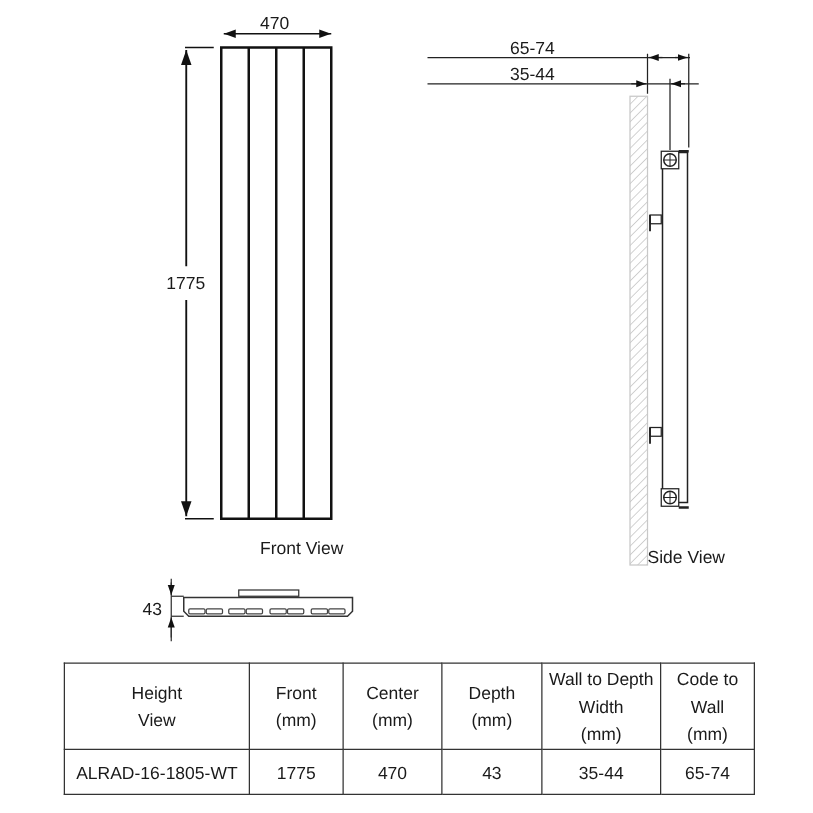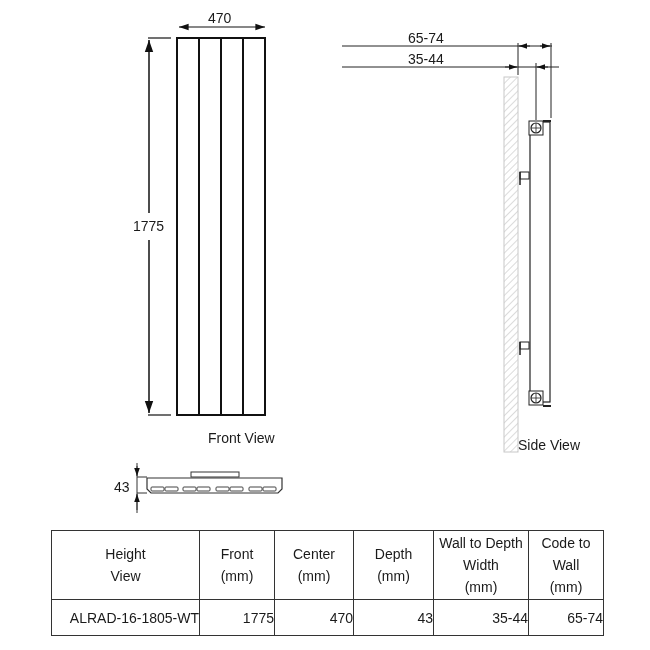--- a/index.html
+++ b/index.html
@@ -4,21 +4,21 @@
 <style>
   html, body { margin:0; padding:0; background:#ffffff; }
   body { width:650px; height:650px; position:relative; overflow:hidden;
          font-family:"Liberation Sans", "DejaVu Sans", sans-serif; color:#1a1a1a; }
   .lbl { position:absolute; font-size:14px; color:#1a1a1a; white-space:nowrap; }
   .bold { font-weight:normal;padding-left:24px; }
   svg.drawing { position:absolute; left:0; top:0; }
   table.spec { position:absolute; left:51px; top:530px; border-collapse:collapse; font-size:14px; }
   table.spec td { border:1.5px solid #333; text-align:center; vertical-align:middle; padding:0; line-height:22px; }
   table.spec tr.head td { height:68px; }
-  table.spec tr.row td { height:35px;text-align:right; }
+  table.spec tr.row td { height:35px; }
 </style>
 </head>
 <body>
 
 <svg class="drawing" width="650" height="650" viewBox="0 0 650 650">
   <defs>
     <pattern id="hatch" width="5" height="5" patternUnits="userSpaceOnUse" patternTransform="rotate(45)">
       <line x1="0" y1="0" x2="0" y2="5" stroke="#b8b8b8" stroke-width="1"></line>
     </pattern>
     <marker id="arrow" viewBox="0 0 10 10" refX="10" refY="5" markerWidth="8" markerHeight="8" orient="auto-start-reverse">

